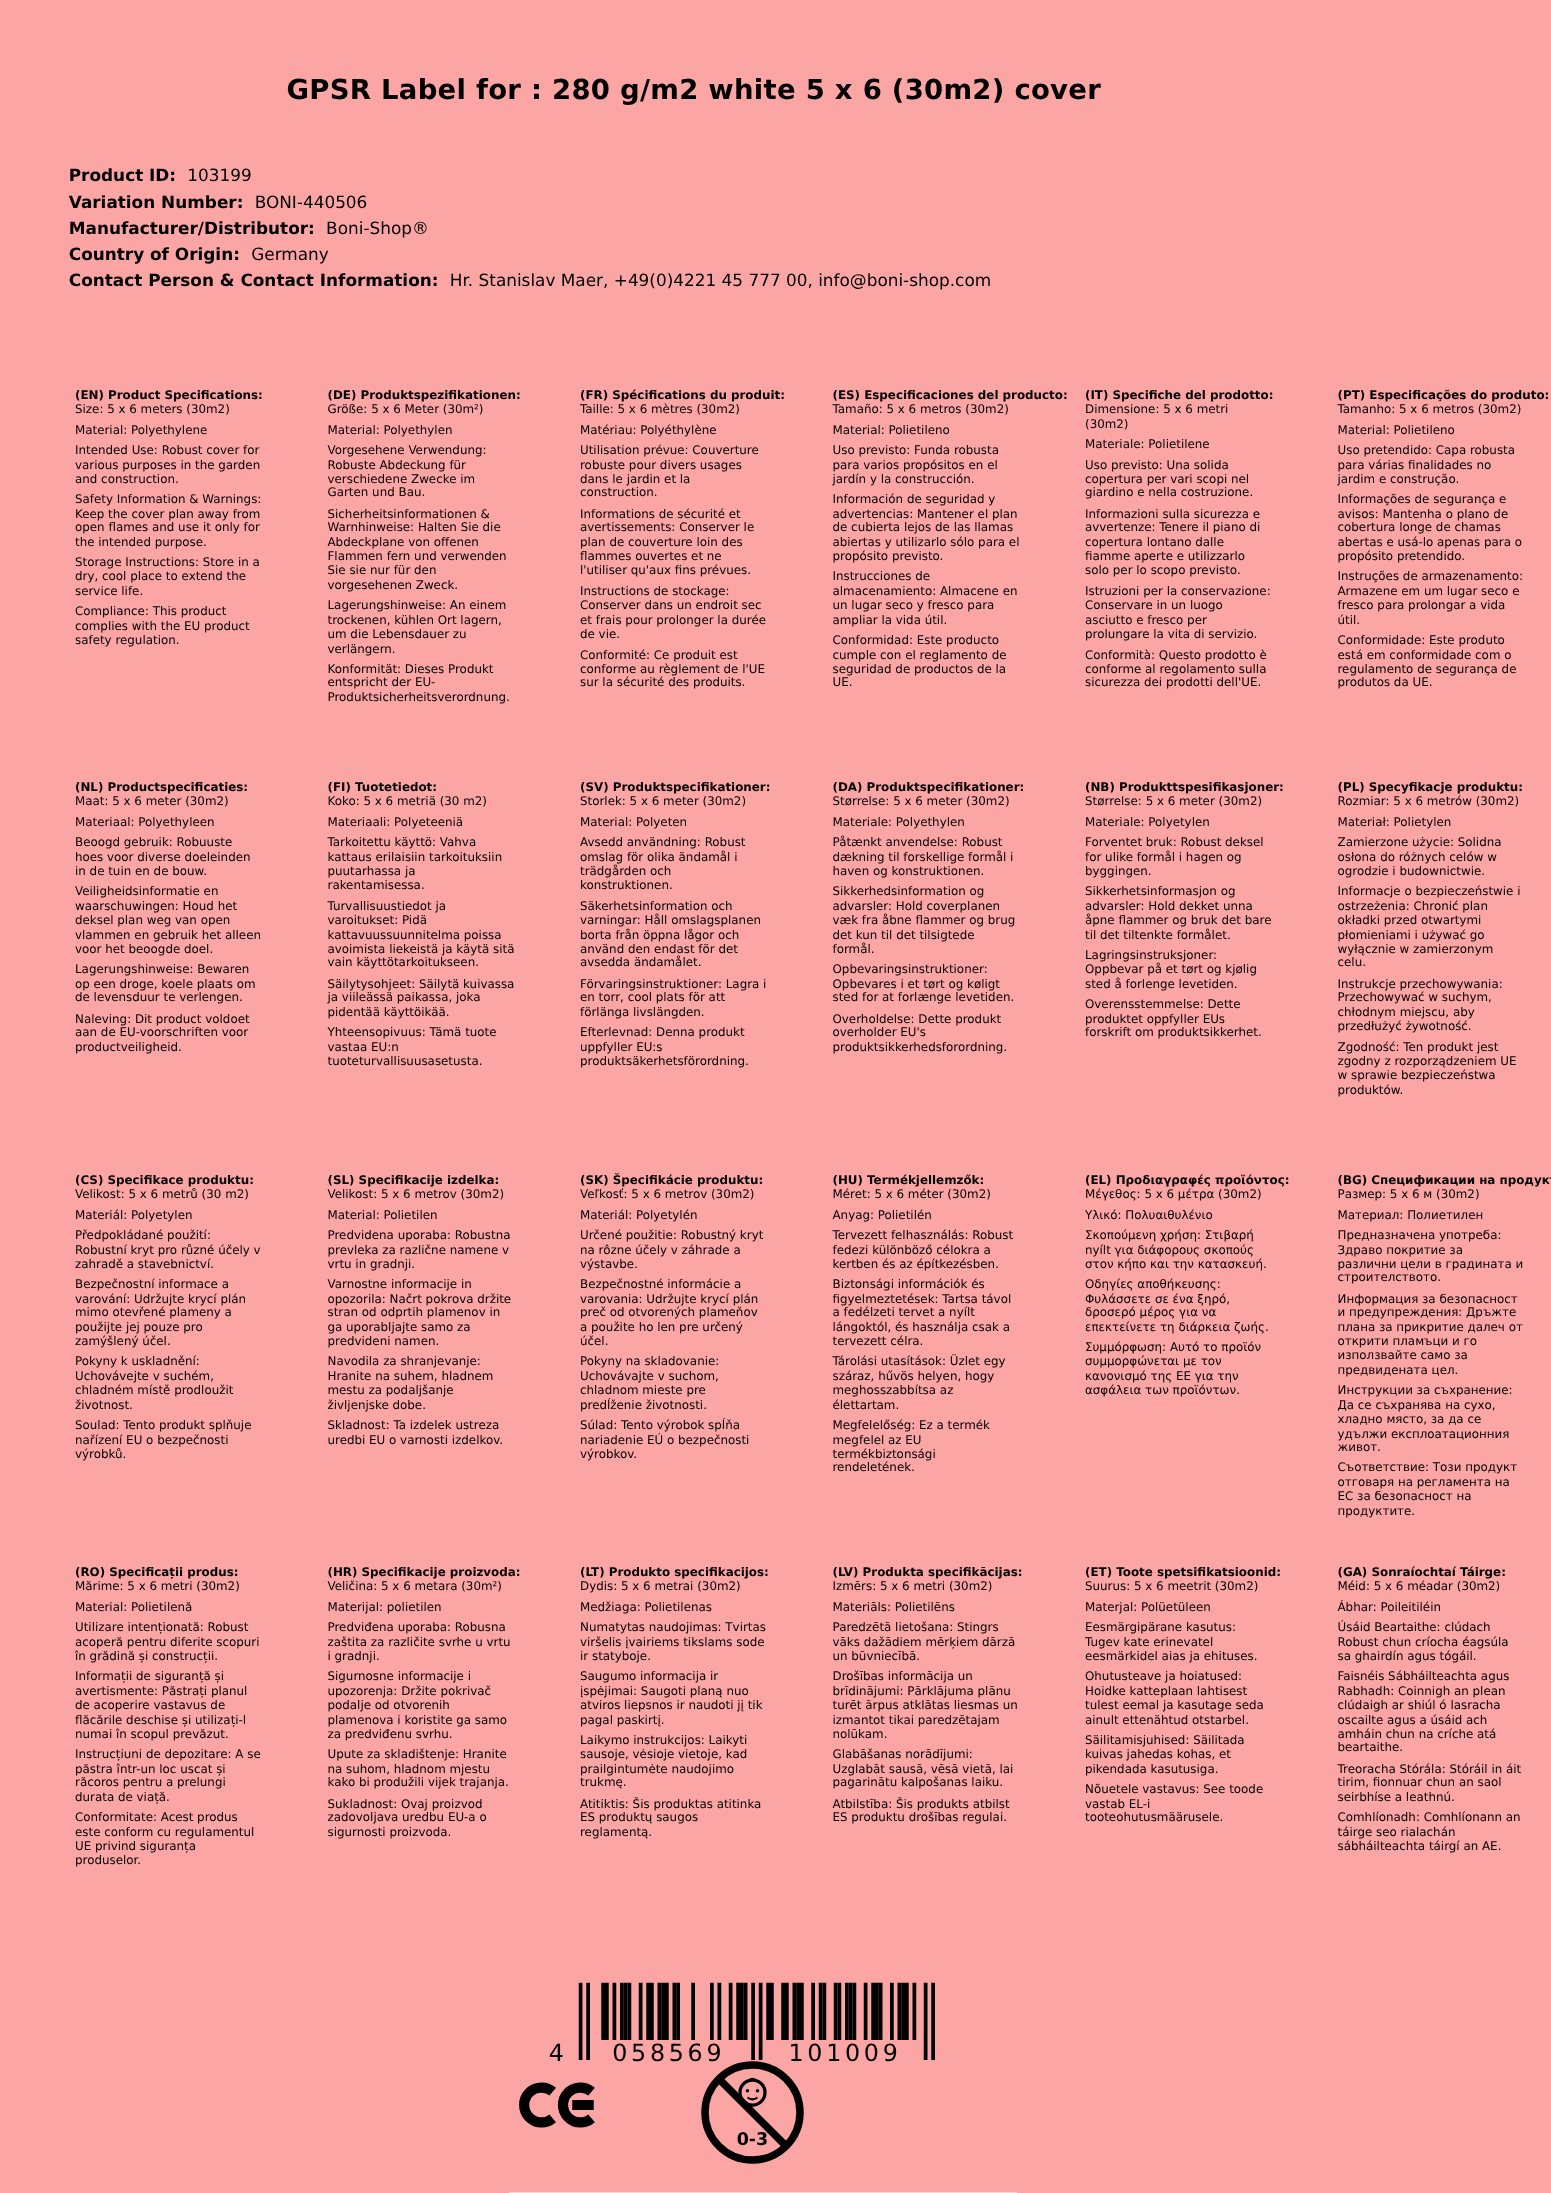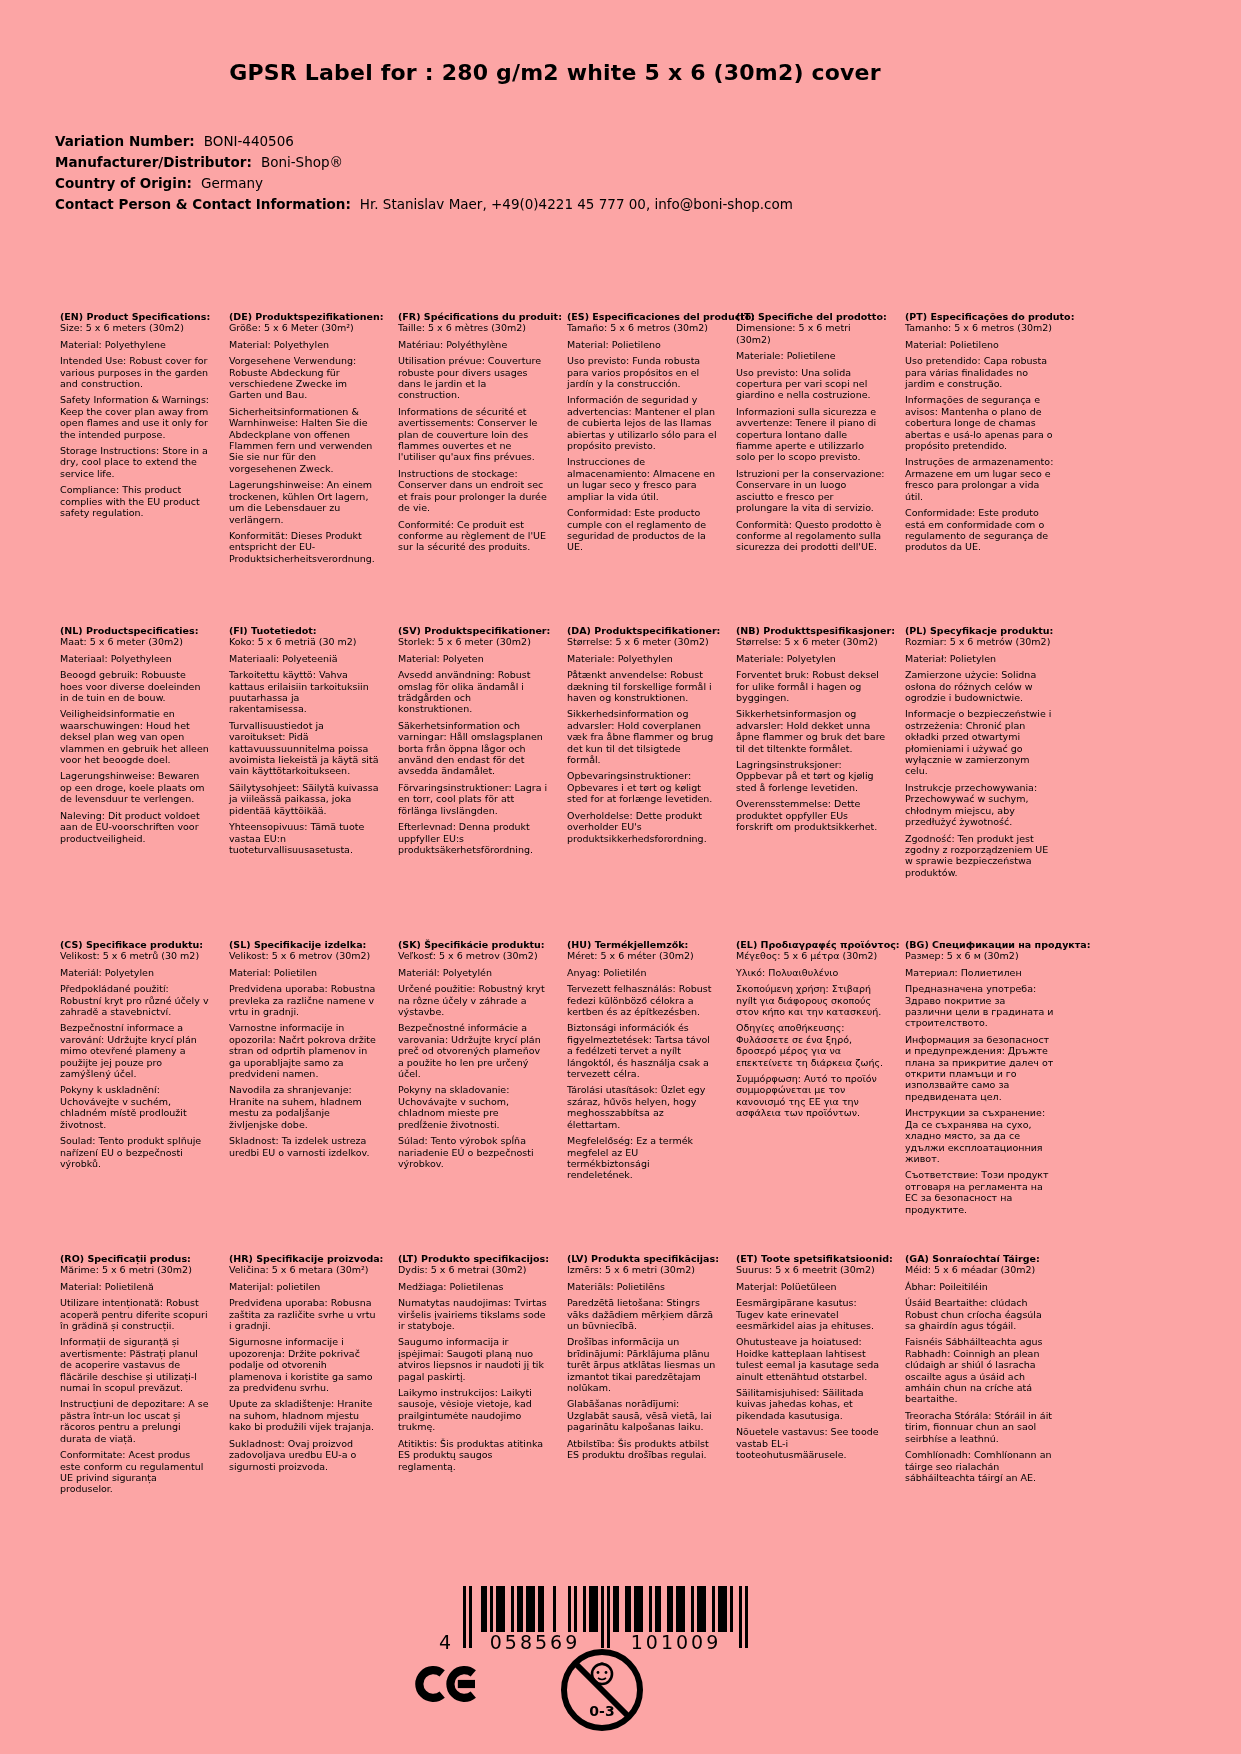--- a/index.html
+++ b/index.html
@@ -3,38 +3,39 @@
 <meta charset="utf-8">
 <style>
   html,body{margin:0;padding:0;background:#fff;}
   .page{position:relative;width:1241px;height:1754px;background:#fca5a5;color:#000;
         font-family:"DejaVu Sans",sans-serif;overflow:hidden;}
   .title{position:absolute;top:60px;left:0;width:1110px;text-align:center;
          font-size:22px;font-weight:bold;letter-spacing:0.2px;}
   .pinfo{position:absolute;left:55px;top:131px;font-size:13.5px;line-height:21px;}
   .pirow .pilabel{font-weight:bold;margin-right:9px;}
   .lang-grid{position:absolute;left:60px;top:311px;display:grid;
-             grid-template-columns:repeat(6,150px);column-gap:19px;
+             grid-template-columns:repeat(6,150px);column-gap:52px;
              grid-auto-rows:314px;font-size:9.5px;line-height:11.4px;}
   .lang-block{overflow:visible;}
   .lang-title{font-weight:bold;white-space:nowrap;margin:0;}
   .lang-block p{margin:0 0 5px 0;overflow-wrap:break-word;}
   .barcode{position:absolute;left:425px;top:1586px;}
   .barcode text{font-family:"DejaVu Sans",sans-serif;font-size:19px;}
   .ce-mark{position:absolute;left:412px;top:1660px;}
   .age-mark{position:absolute;left:558px;top:1646px;}
 </style>
 </head>
 <body>
 
 <div class="page">
 
   <div class="title">GPSR Label for : 280 g/m2 white 5 x 6 (30m2) cover</div>
 
   <div class="pinfo">
+      <div class="pirow"><span class="pilabel">Product ID:</span><span class="pivalue">103199</span></div>
       <div class="pirow"><span class="pilabel">Variation Number:</span><span class="pivalue">BONI-440506</span></div>
       <div class="pirow"><span class="pilabel">Manufacturer/Distributor:</span><span class="pivalue">Boni-Shop®</span></div>
       <div class="pirow"><span class="pilabel">Country of Origin:</span><span class="pivalue">Germany</span></div>
       <div class="pirow"><span class="pilabel">Contact Person &amp; Contact Information:</span><span class="pivalue">Hr. Stanislav Maer, +49(0)4221 45 777 00, info@boni-shop.com</span></div>
     </div>
 
   <div class="lang-grid">
       <div class="lang-block">
         <div class="lang-title">(EN) Product Specifications:</div>
         <p>Size: 5 x 6 meters (30m2)</p>

